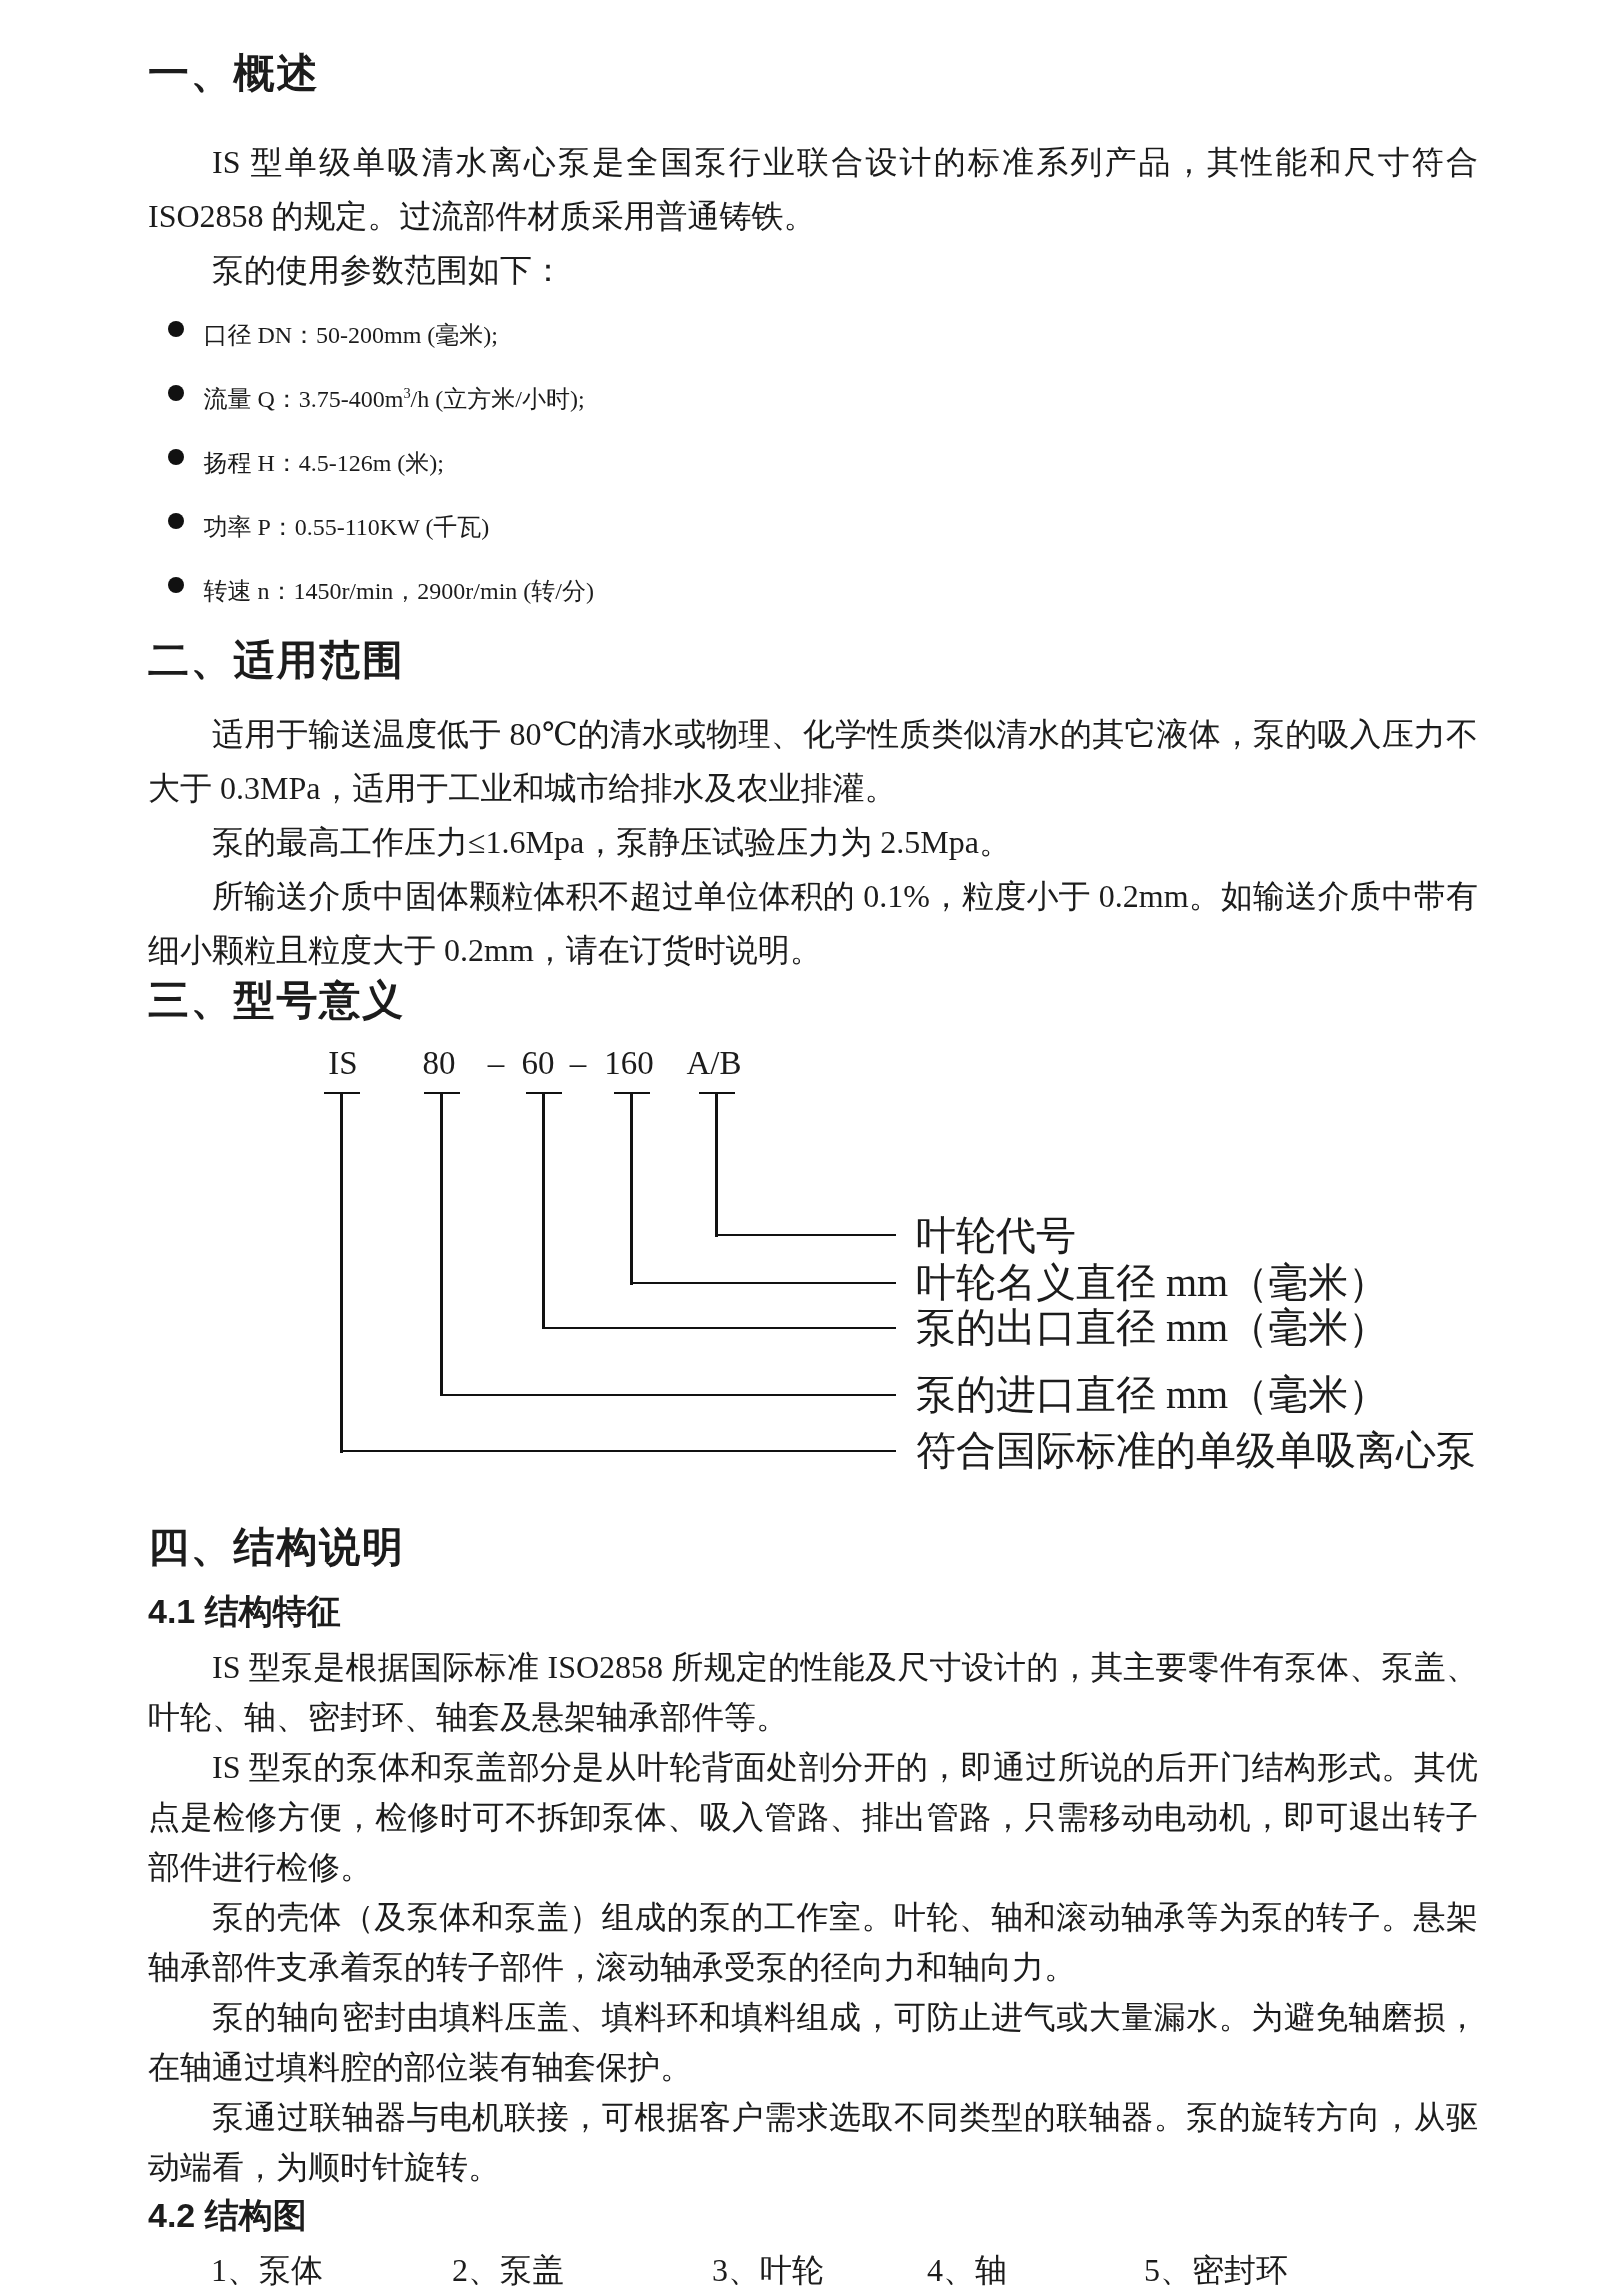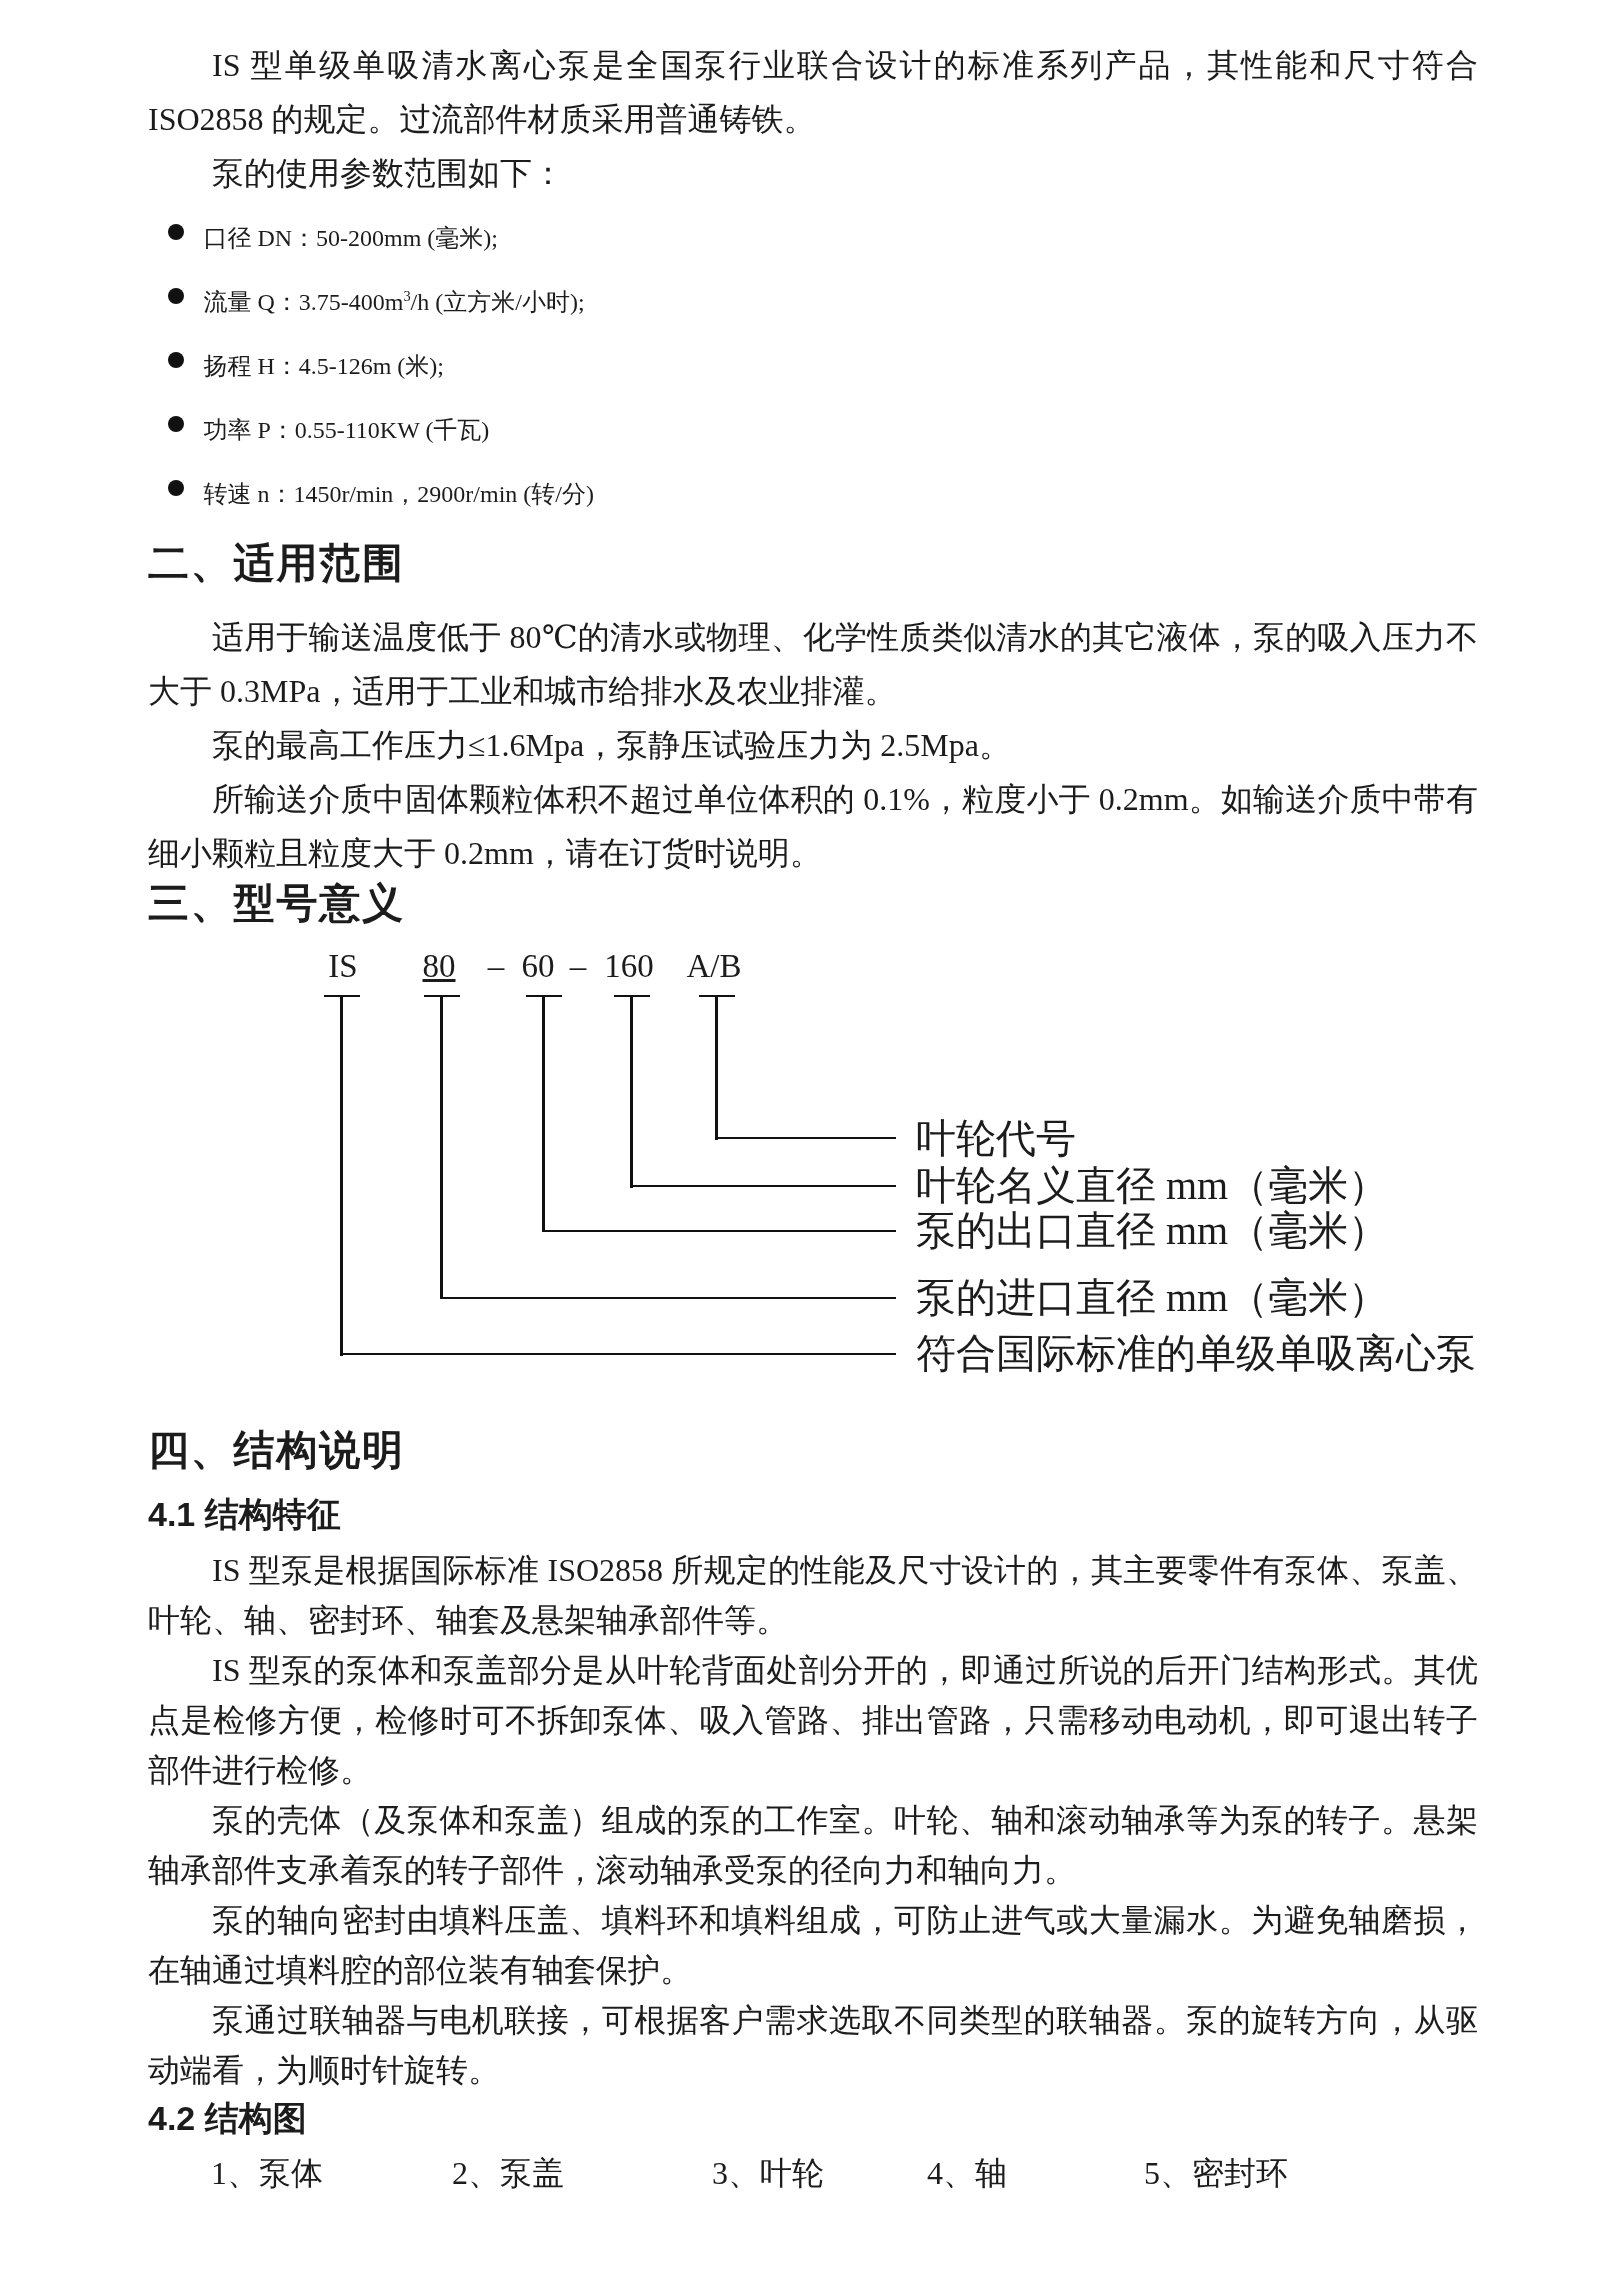--- a/index.html
+++ b/index.html
@@ -92,20 +92,21 @@
     font-size:32px;
     line-height:39px;
   }
   .parts-row span{position:absolute;white-space:nowrap;}
 </style>
 </head>
 <body>
 
 <div class="page">
 
+  <h1 class="sec-heading" style="margin-top:50px;">一、概述</h1>
 
   <p class="body" style="margin-top:38px;">IS 型单级单吸清水离心泵是全国泵行业联合设计的标准系列产品，其性能和尺寸符合 ISO2858 的规定。过流部件材质采用普通铸铁。</p>
   <p class="body">泵的使用参数范围如下：</p>
 
   <ul class="params">
     <li>
       <span class="bullet-dot"></span>
       <span class="bullet-text"><span>口径 DN：50-200mm (毫米);</span><sup></sup><span></span></span>
     </li>
     <li>
@@ -130,21 +131,21 @@
 
   <p class="body" style="margin-top:23px;">适用于输送温度低于 80℃的清水或物理、化学性质类似清水的其它液体，泵的吸入压力不大于 0.3MPa，适用于工业和城市给排水及农业排灌。</p>
   <p class="body">泵的最高工作压力≤1.6Mpa，泵静压试验压力为 2.5Mpa。</p>
   <p class="body">所输送介质中固体颗粒体积不超过单位体积的 0.1%，粒度小于 0.2mm。如输送介质中带有细小颗粒且粒度大于 0.2mm，请在订货时说明。</p>
 
   <h1 class="sec-heading" style="margin-top:0px;">三、型号意义</h1>
 
   <div class="diagram">
 
     <span class="dg-token" style="left:195px;">IS</span>
-    <span class="dg-token" style="left:291px;text-decoration:underline;">80</span>
+    <span class="dg-token" style="left:291px;">80</span>
     <span class="dg-token" style="left:348px;">–</span>
     <span class="dg-token" style="left:390px;">60</span>
     <span class="dg-token" style="left:430px;">–</span>
     <span class="dg-token" style="left:481px;">160</span>
     <span class="dg-token" style="left:566px;">A/B</span>
 
     <div class="dg-line" style="left:176px;top:68px;width:36px;height:2.7px;"></div>
     <div class="dg-line" style="left:276px;top:68px;width:36px;height:2.7px;"></div>
     <div class="dg-line" style="left:378px;top:68px;width:36px;height:2.7px;"></div>
     <div class="dg-line" style="left:466px;top:68px;width:36px;height:2.7px;"></div>

